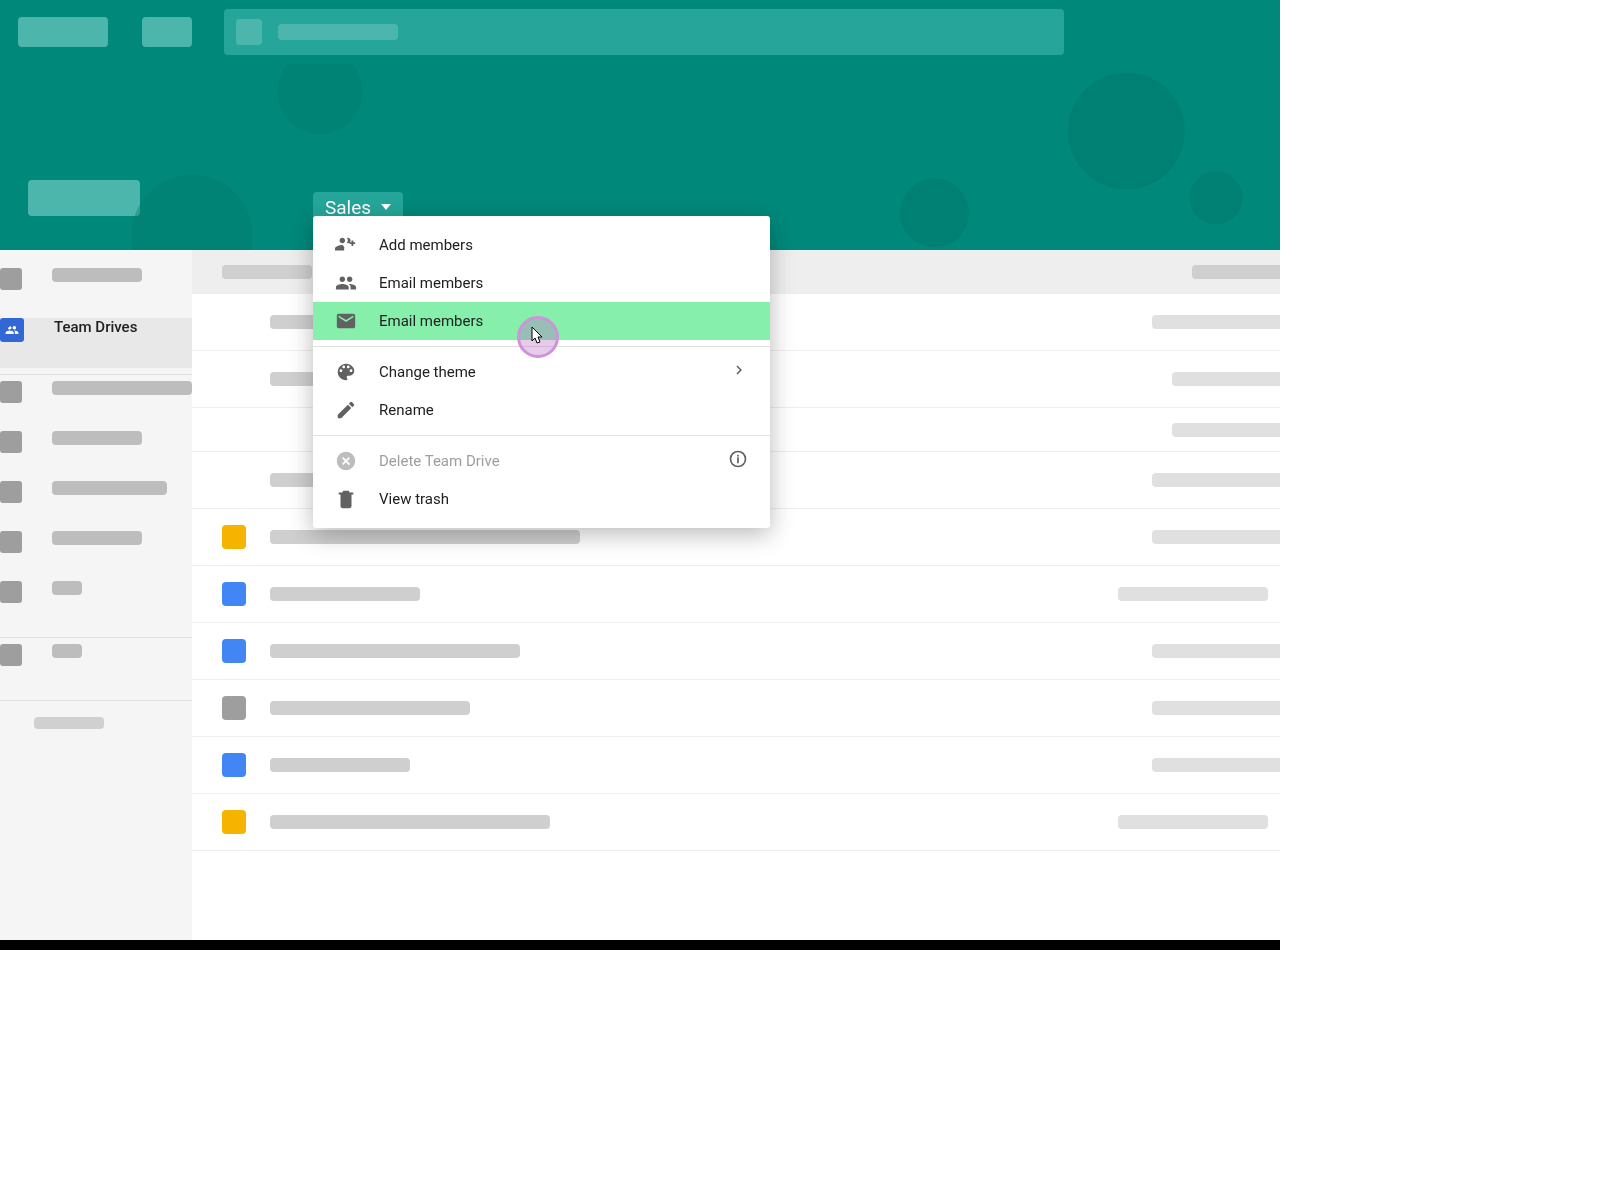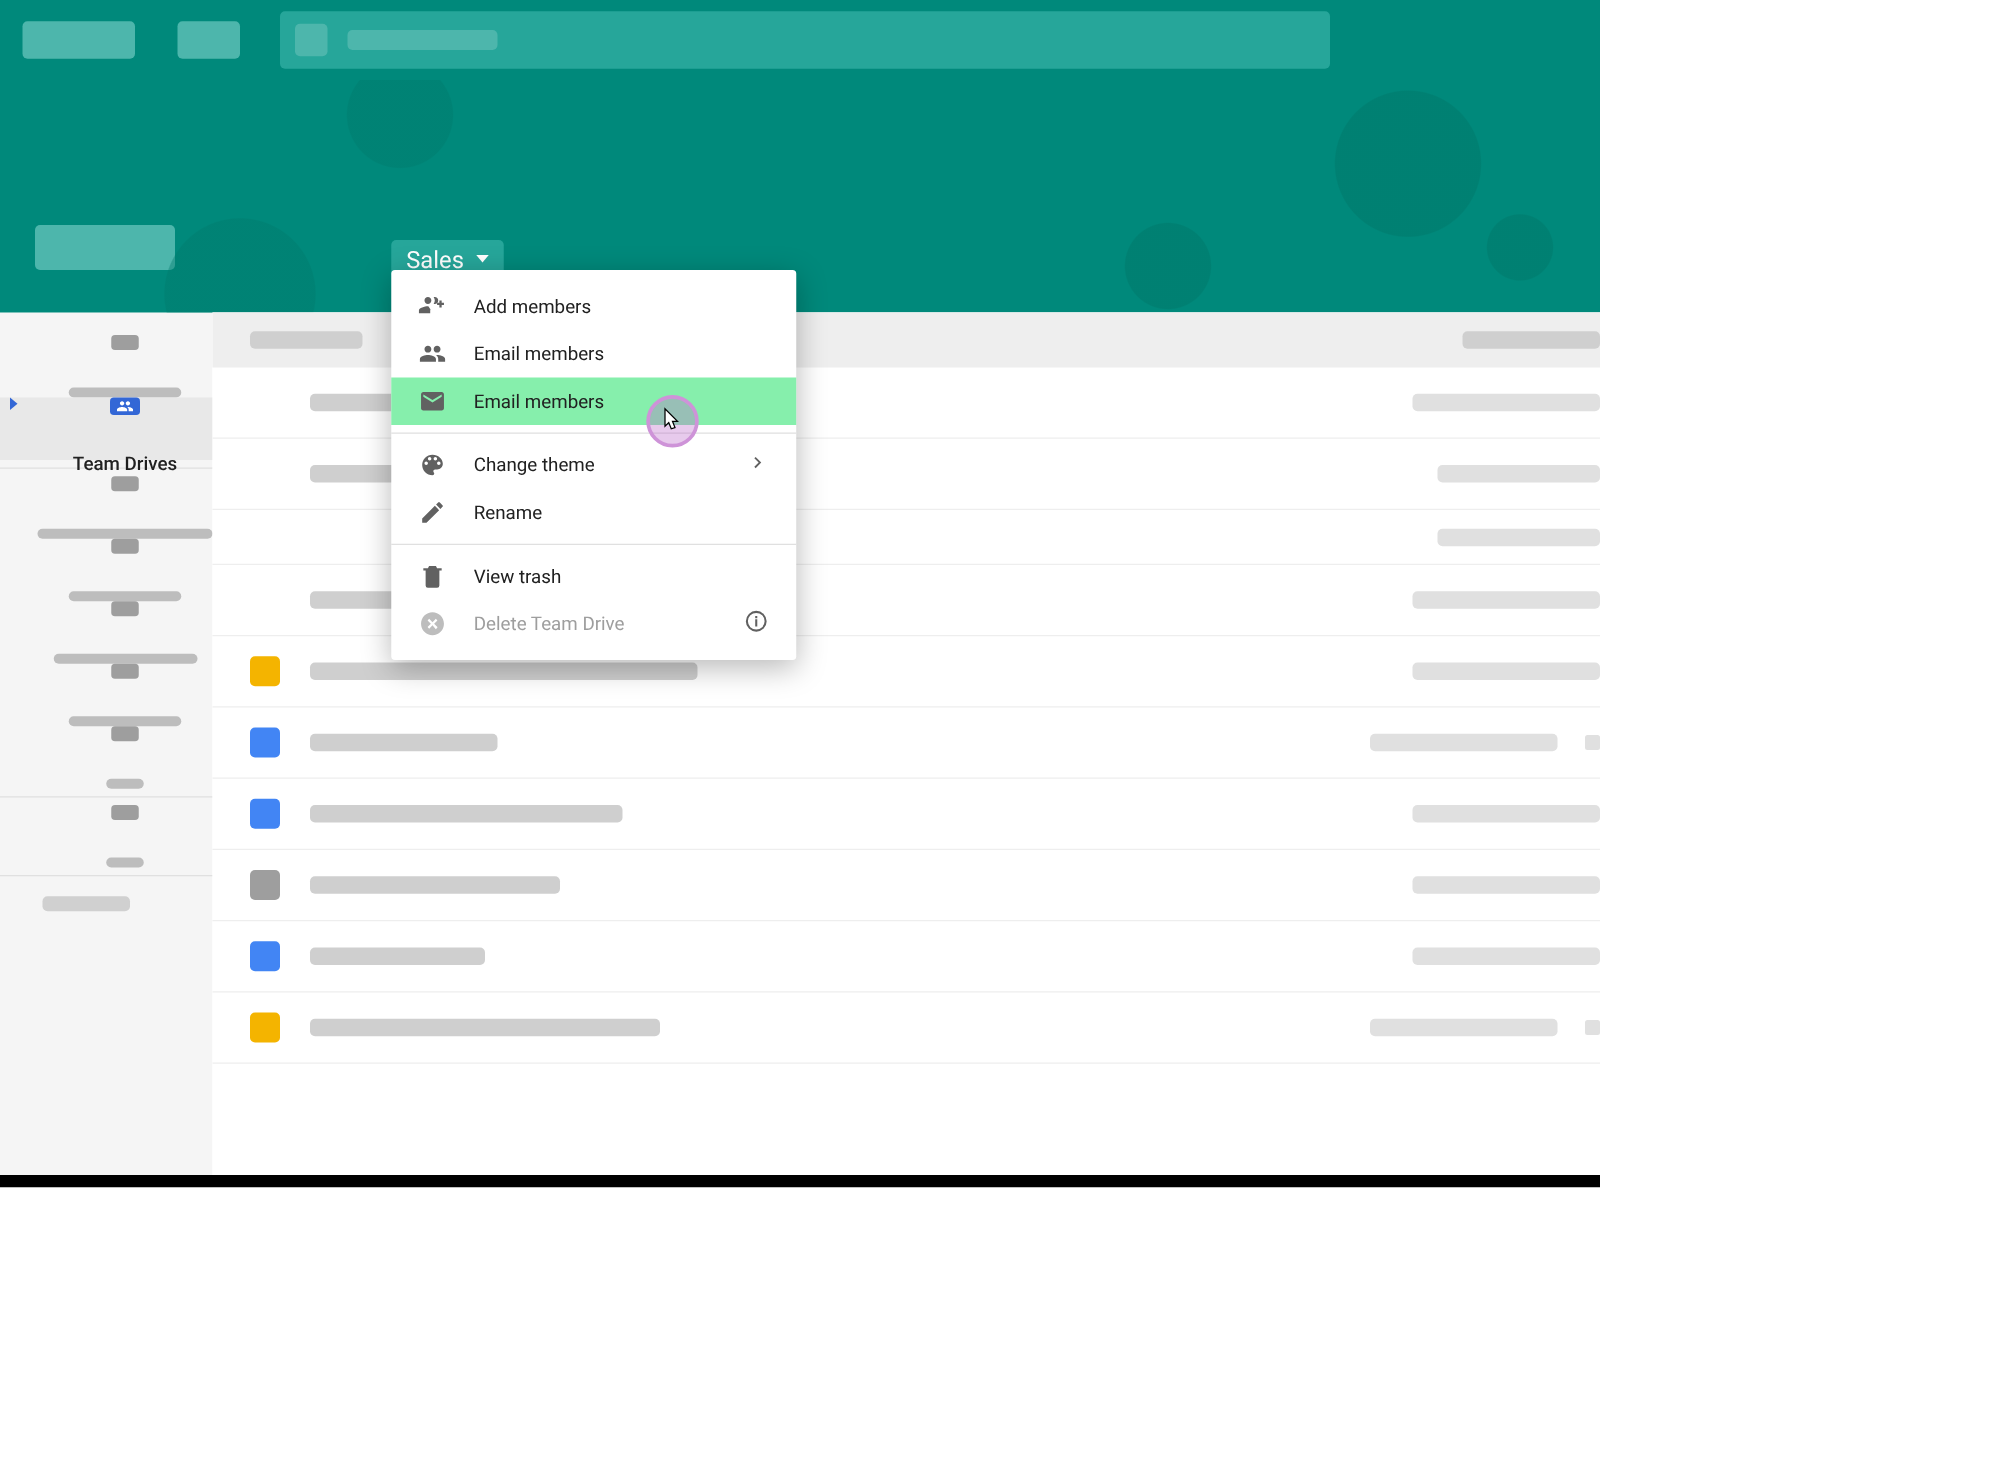--- a/index.html
+++ b/index.html
@@ -23,21 +23,21 @@
       radial-gradient(circle at 15% 92%, rgba(0,121,107,0.4) 0 60px, transparent 61px),
       radial-gradient(circle at 25% 15%, rgba(0,121,107,0.4) 0 42px, transparent 43px);
     pointer-events:none;
   }
   .new-btn { background: #4db6ac; border-radius: 4px; width: 112px; height: 36px; margin-bottom: 34px; }
   .drive-chip { position:absolute; left: 313px; bottom: 28px; background: #26a69a; border-radius: 4px; height: 30px; display:flex; align-items:center; padding: 2px 12px; gap: 10px; color: #fff; font-size: 19px; cursor:pointer; }
   .drive-chip .caret { width:0; height:0; border-left:5px solid transparent; border-right:5px solid transparent; border-top:6px solid #fff; }
 
   .layout { display:flex; height: calc(950px - 64px - 186px); }
   .sidebar { width: 275px; background: #f5f5f5; padding-top: 18px; }
-  .sb-row { display:flex; align-items:center; height: 50px; padding-left: 30px; gap: 30px; flex-direction: column; }
+  .sb-row { display:flex; height: 50px; gap: 30px; }
   .sb-row.active { background: #e8e8e8; }
   .sb-icon-ph { width: 22px; height: 22px; background: #9e9e9e; border-radius: 3px; }
   .sb-text-ph { height: 14px; background: #bdbdbd; border-radius: 4px; }
   .sb-team-icon { width:24px; height:24px; background:#3367d6; border-radius:3px; display:flex; align-items:center; justify-content:center; }
   .sb-team-icon svg { width:16px; height:14px; fill:#fff; }
   .sb-label { font-size:15px; font-weight:500; color:#212121; }
   .sb-caret { position:absolute; left:8px; width:0; height:0; border-top:5px solid transparent; border-bottom:5px solid transparent; border-left:6px solid #3367d6; }
   .sb-row.active { position:relative; }
   .sb-sep { height:1px; background:#e0e0e0; margin: 6px 0; }
   .sb-short-text { height:12px; width:70px; background:#d0d0d0; border-radius:4px; margin:16px 0 0 34px; }
@@ -46,21 +46,21 @@
   .list-header { height: 44px; background:#eeeeee; display:flex; align-items:center; padding: 0 30px; gap: 300px; }
   .lh-ph { height:14px; background:#cfcfcf; border-radius:4px; }
 
   .file-row { height: 57px; border-bottom: 1px solid #eeeeee; display:flex; align-items:center; padding: 0 30px; }
   .section-head { height: 44px; display:flex; align-items:center; padding: 0 30px; border-bottom:1px solid #eeeeee; }
   .f-icon { width:24px; height:24px; border-radius:4px; margin-right: 24px; }
   .f-name-ph { height:14px; border-radius:4px; background:#cfcfcf; }
   .f-meta-ph { height:14px; border-radius:4px; background:#e0e0e0; margin-left:auto; }
   .small-sq { width:12px; height:12px; background:#e0e0e0; border-radius:2px; margin-left: 22px; }
 
-  .menu { position:absolute; left:313px; top:216px; width:324px; background:#fff; border-radius:3px; box-shadow: 0 6px 24px rgba(0,0,0,0.28); padding: 10px 0; z-index:50; }
+  .menu { position:absolute; left:313px; top:216px; width:457px; background:#fff; border-radius:3px; box-shadow: 0 6px 24px rgba(0,0,0,0.28); padding: 10px 0; z-index:50; }
   .menu-item { height:38px; display:flex; align-items:center; padding: 0 22px; gap: 22px; font-size:15px; color:#212121; cursor:pointer; position:relative; }
   .menu-item.hover { background:#86efac; }
   .menu-item.disabled { color:#9e9e9e; cursor:default; }
   .menu-sep { height:1px; background:#e0e0e0; margin:6px 0; }
   .mi-icon { width:22px; height:22px; display:flex; align-items:center; justify-content:center; flex-shrink:0; }
   .mi-icon svg { width:22px; height:22px; fill:#616161; }
   .menu-item.disabled .mi-icon svg { fill:#bdbdbd; }
   .mi-chevron { margin-left:auto; }
   .mi-chevron svg { width:18px; height:18px; fill:#616161; }
   .mi-info { margin-left:auto; }
@@ -239,41 +239,41 @@
   </div>
   <div class="menu-item">
     <span class="mi-icon">
       <svg viewBox="0 0 24 24">
           <path d="M3 17.25V21h3.75L17.81 9.94l-3.75-3.75L3 17.25zM20.71 7.04a1 1 0 0 0 0-1.41l-2.34-2.34a1 1 0 0 0-1.41 0l-1.83 1.83 3.75 3.75 1.83-1.83z"></path>
         </svg>
     </span>
     <span>Rename</span>
   </div>
   <div class="menu-sep"></div>
-  <div class="menu-item">
-    <span class="mi-icon">
-      <svg viewBox="0 0 24 24">
-          <path d="M6 7h12v13a2 2 0 0 1-2 2H8a2 2 0 0 1-2-2V7zm3-4h6l1 2h4v2H4V5h4l1-2z"></path>
-        </svg>
-    </span>
-    <span>View trash</span>
-  </div>
   <div class="menu-item disabled">
     <span class="mi-icon">
       <svg viewBox="0 0 24 24">
           <path d="M12 2C6.48 2 2 6.48 2 12s4.48 10 10 10 10-4.48 10-10S17.52 2 12 2zm4.3 13.3-1.4 1.4L12 13.4l-2.9 2.9-1.4-1.4L10.6 12 7.7 9.1l1.4-1.4L12 10.6l2.9-2.9 1.4 1.4L13.4 12l2.9 2.9z"></path>
         </svg>
     </span>
     <span>Delete Team Drive</span>
     <span class="mi-info">
       <svg viewBox="0 0 24 24">
           <path fill="none" stroke="#616161" stroke-width="2" d="M12 3a9 9 0 1 0 .001 18.001A9 9 0 0 0 12 3z"></path>
           <path d="M11 10h2v7h-2zM11 7h2v2h-2z"></path>
         </svg>
     </span>
+  </div>
+  <div class="menu-item">
+    <span class="mi-icon">
+      <svg viewBox="0 0 24 24">
+          <path d="M6 7h12v13a2 2 0 0 1-2 2H8a2 2 0 0 1-2-2V7zm3-4h6l1 2h4v2H4V5h4l1-2z"></path>
+        </svg>
+    </span>
+    <span>View trash</span>
   </div>
 </div>
 
 <div class="click-ind">
   <svg viewBox="0 0 20 24">
       <path fill="#fff" stroke="#000" stroke-width="1" d="M4 2v14l3-3 2 5 3-1-2-5h4z"></path>
     </svg>
 </div>
 
 <div class="footer-bar"></div>

